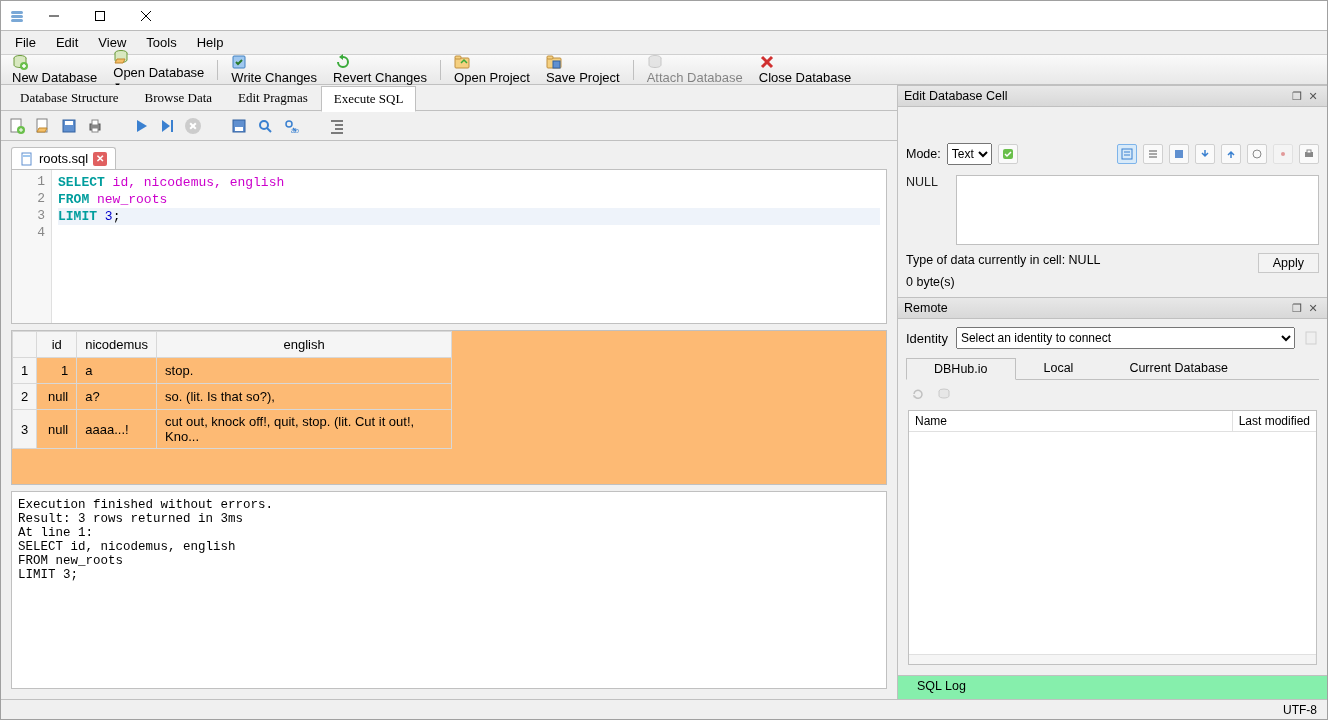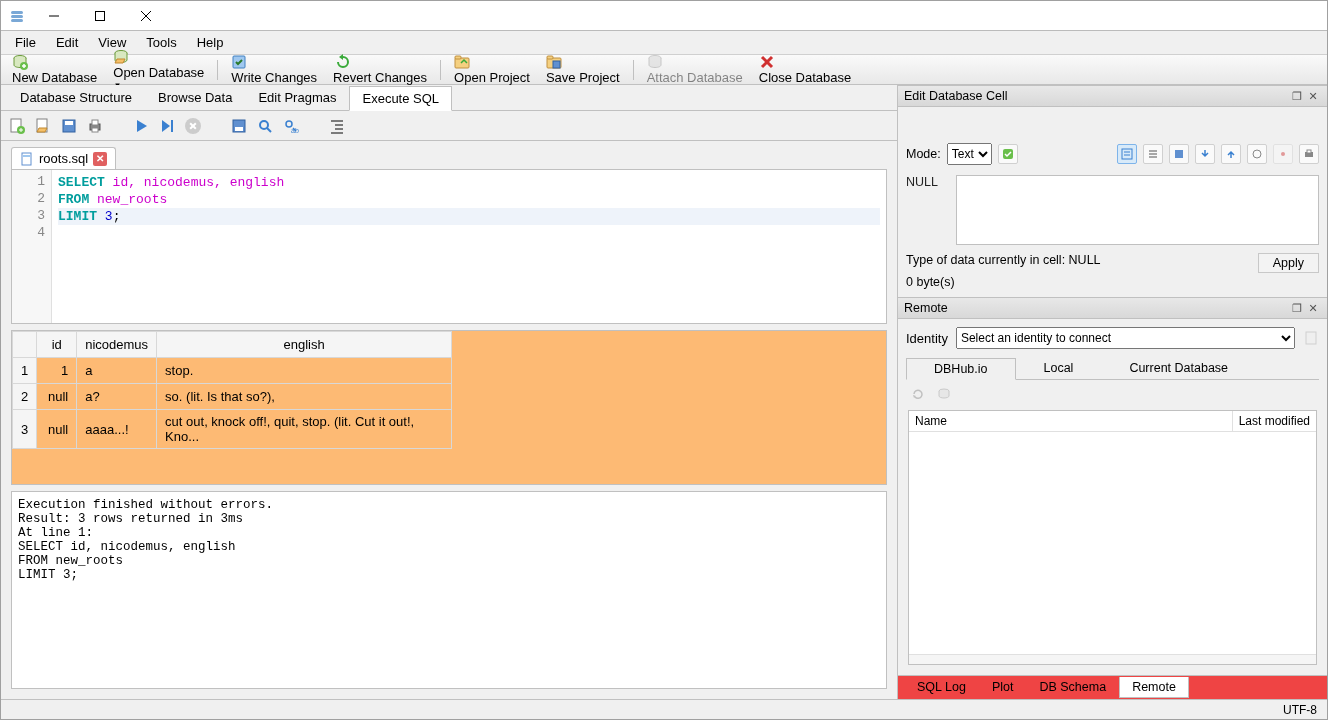--- a/index.html
+++ b/index.html
@@ -11,21 +11,21 @@
 .titlebar .win-btn { width: 46px; height: 30px; display:flex; align-items:center; justify-content:center; font-family: "Segoe UI Symbol"; cursor: default;}
 .menubar { height: 24px; background: #f0f0f0; display:flex; align-items:center; padding: 0 4px; border-bottom:1px solid #d0d0d0;}
 .menubar span { padding: 2px 10px; font-size:13px; cursor:default; }
 .toolbar { height: 30px; background: linear-gradient(#fafafa,#e8e8e8); border-bottom:1px solid #c0c0c0; display:flex; align-items:center; padding:0 4px; gap:2px;}
 .tbtn { padding: 3px 6px; display:flex; font-size:13px; cursor:default; border:1px solid transparent; border-radius:2px;flex-direction:column;}
 .tbtn .ico { width:16px; height:16px; display:inline-block;}
 .toolbar .sep { width:1px; height:20px; background:#c0c0c0; margin:0 4px;}
 .body-split { flex:1; display:flex; overflow:hidden;}
 .left-pane { flex:1; display:flex; flex-direction:column; overflow:hidden; background:#f0f0f0;}
 .right-pane { width:430px; display:flex; flex-direction:column; border-left:1px solid #c0c0c0; background:#f0f0f0;}
-.tabstrip { height: 26px; background:#f0f0f0; display:flex; align-items:flex-start; padding:0 6px; border-bottom:1px solid #c0c0c0;}
+.tabstrip { height: 26px; background:#f0f0f0; display:flex; align-items:center; padding:0 6px; border-bottom:1px solid #c0c0c0;font-family:Liberation Serif, serif;}
 .tab { padding:4px 12px; font-size:13px; border:1px solid transparent; border-bottom:none; cursor:default;}
 .tab.active { background:#fff; border:1px solid #c0c0c0; border-bottom:1px solid #fff; position:relative; top:1px;}
 .sql-toolbar { height:30px; background:#f0f0f0; border-bottom:1px solid #c0c0c0; display:flex; align-items:center; padding:0 8px; gap:10px;}
 .sql-toolbar .ico { width:16px; height:16px; display:inline-block; cursor:default;}
 .sql-toolbar .circle-x { border-radius:8px; background:#ccc; position:relative;}
 .sql-toolbar .circle-x::before, .sql-toolbar .circle-x::after{ content:""; position:absolute; width:8px; height:2px; background:#fff; top:7px; left:4px;}
 .sql-toolbar .circle-x::before{ transform:rotate(45deg);} .sql-toolbar .circle-x::after{ transform:rotate(-45deg);}
 .filetab-row { height:28px; background:#f0f0f0; display:flex; align-items:flex-end; padding:0 10px;}
 .filetab { background:#fff; border:1px solid #c0c0c0; border-bottom:none; padding:3px 8px; display:flex; align-items:center; gap:5px; font-size:13px; border-radius:3px 3px 0 0;justify-content:flex-end;}
 .filetab .close-x { background:#e06060; color:#fff; border-radius:2px; width:14px; height:14px; font-size:10px; display:flex; align-items:center; justify-content:center; font-weight:bold; cursor:default;}
@@ -63,21 +63,21 @@
 .identity-row select { flex:1; height:22px; font-size:12px;}
 .remote-tabs { display:flex; gap:0; border-bottom:1px solid #c0c0c0;}
 .remote-tabs .rtab { padding:3px 27px; font-size:12.5px; border:1px solid transparent; border-bottom:none; cursor:default;}
 .remote-tabs .rtab.active { background:#f0f0f0; border:1px solid #c0c0c0; border-bottom:1px solid #f0f0f0; position:relative; top:1px;}
 .remote-icons { padding:6px 4px; display:flex; gap:10px;}
 .remote-list { flex:1; margin:2px; border:1px solid #c0c0c0; background:#fff; display:flex; flex-direction:column; min-height:200px;}
 .remote-list-head { display:flex; font-size:12px; border-bottom:1px solid #e0e0e0;}
 .remote-list-head span { padding:3px 6px;}
 .remote-list-head span:first-child { flex:1; border-right:1px solid #e0e0e0;}
 .remote-scroll { height:10px; border-top:1px solid #e0e0e0; background:#f5f5f5;}
-.bottom-tabs { height:24px; background:#ef4444; border-top:1px solid #c0c0c0; display:flex; align-items:center; padding:0 6px;}
+.bottom-tabs { height:24px; background:#86efac; border-top:1px solid #c0c0c0; display:flex; align-items:flex-start; padding:0 6px;flex-direction:column;}
 .bottom-tabs .btab { padding:3px 12px; font-size:12.5px; border:1px solid transparent; border-top:none; cursor:default;}
 .bottom-tabs .btab.active { background:#fff; border:1px solid #c0c0c0; border-top:none;}
 .statusbar { height:20px; background:#f0f0f0; border-top:1px solid #c0c0c0; display:flex; justify-content:flex-end; padding:0 10px; font-size:12px; align-items:center;}
 svg{display:block;}
 .disabled-icon { opacity:0.45;}
 </style>
 </head>
 <body>
 
 <div class="window">

